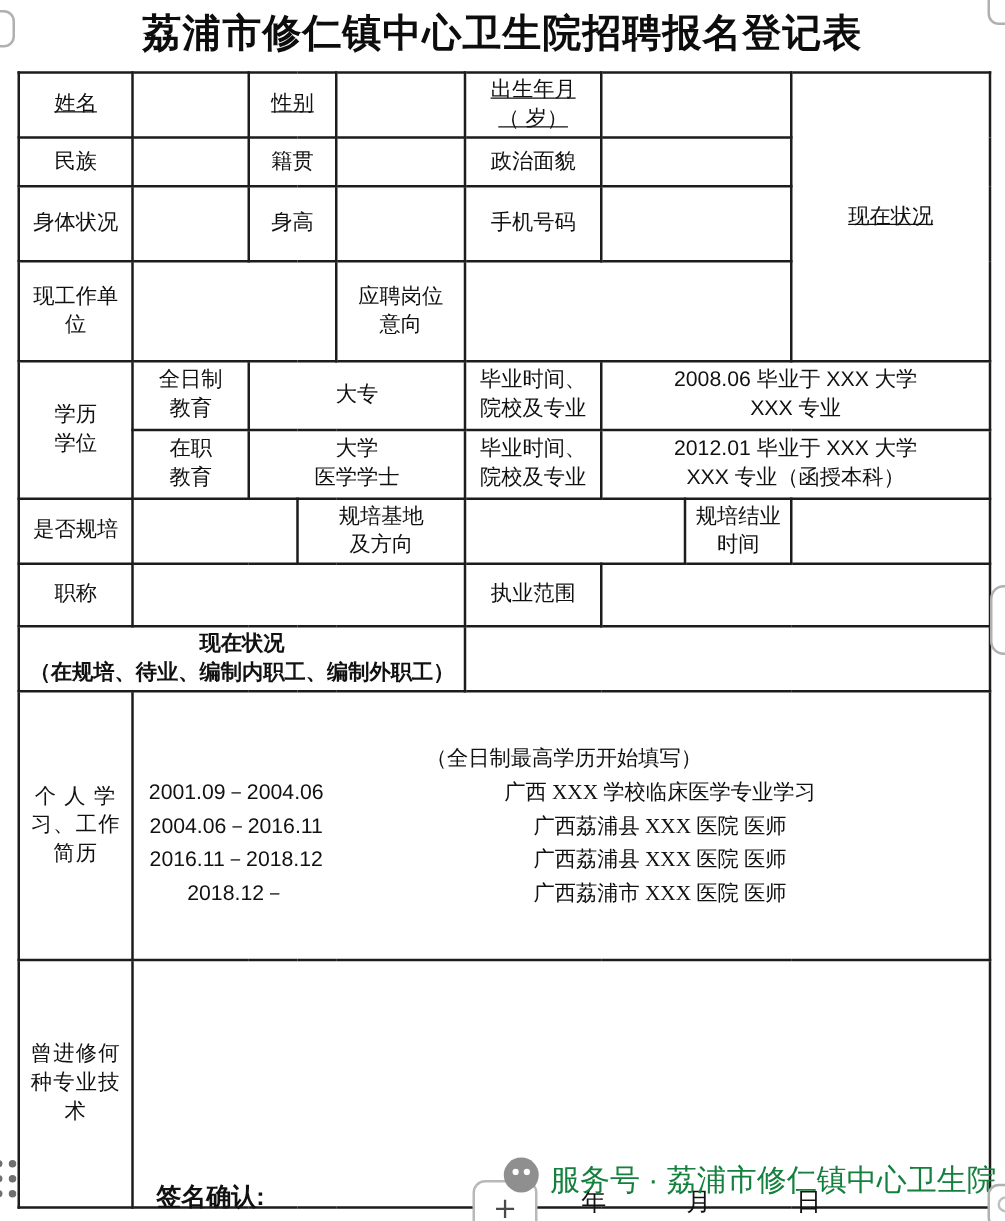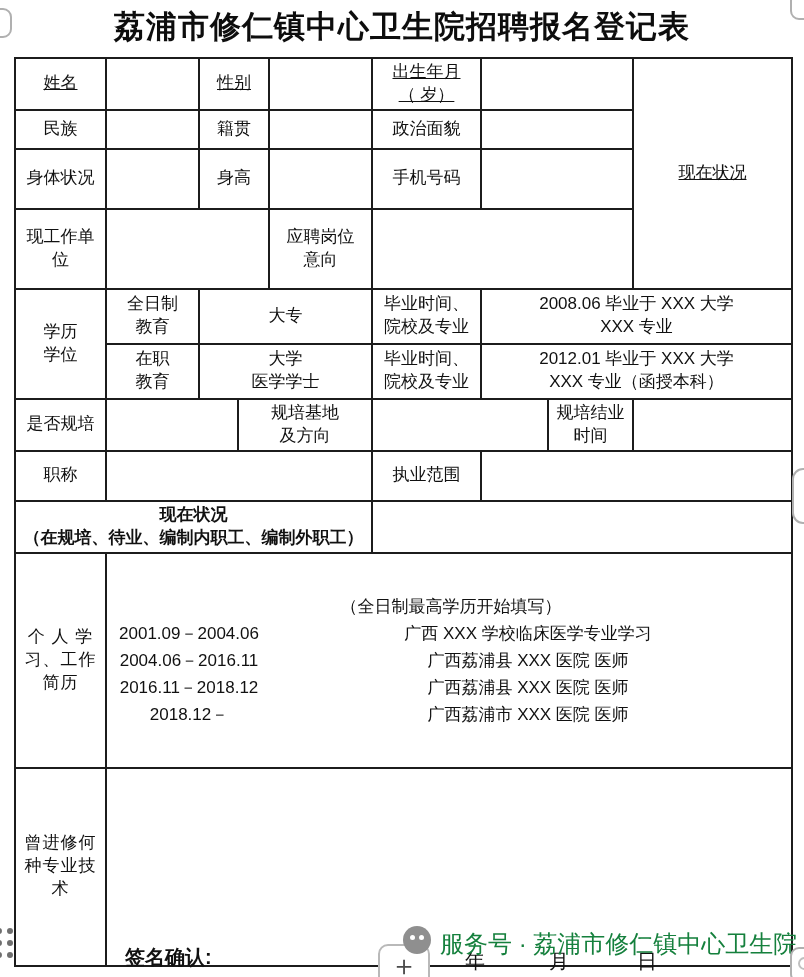--- a/index.html
+++ b/index.html
@@ -60,21 +60,21 @@
     letter-spacing: 1px;
   }
   td.resume-cell {
     text-align: left;
     vertical-align: top;
     padding: 26px 8px 8px 24px;
   }
   .resume-hint { display: block; line-height: 27px; padding-left: 4px; }
   .resume-entry { display: flex; line-height: 27px; }
   .resume-entry .period { width: 158px; flex: none; }
-  .resume-entry .detail { flex: 1; }
+  .resume-entry .detail { flex: 1; font-family: Liberation Serif, serif; }
   td.further-label-cell {
     text-align: left;
     padding-left: 9px;
     white-space: pre-line;
     letter-spacing: 1px;
   }
   .bottom-strip { position: absolute; left: 0; top: 930px; width: 804px; height: 47px; }
   .sig-label { position: absolute; left: 125px; top: 14px; font-size: 20px; font-weight: 600; }
   .date-year  { position: absolute; left: 465px; top: 18px; font-size: 20px; }
   .date-month { position: absolute; left: 549px; top: 18px; font-size: 20px; }

